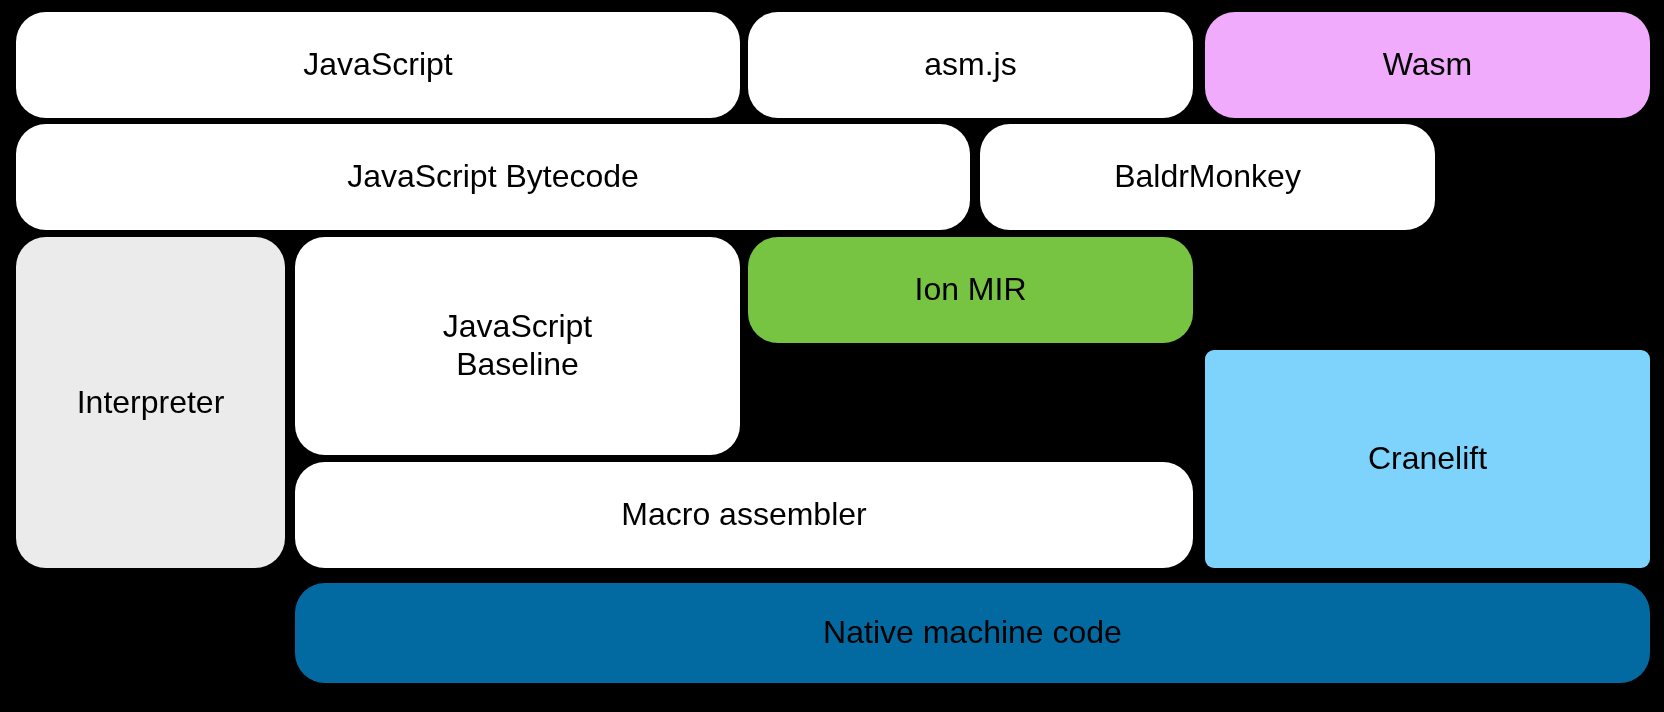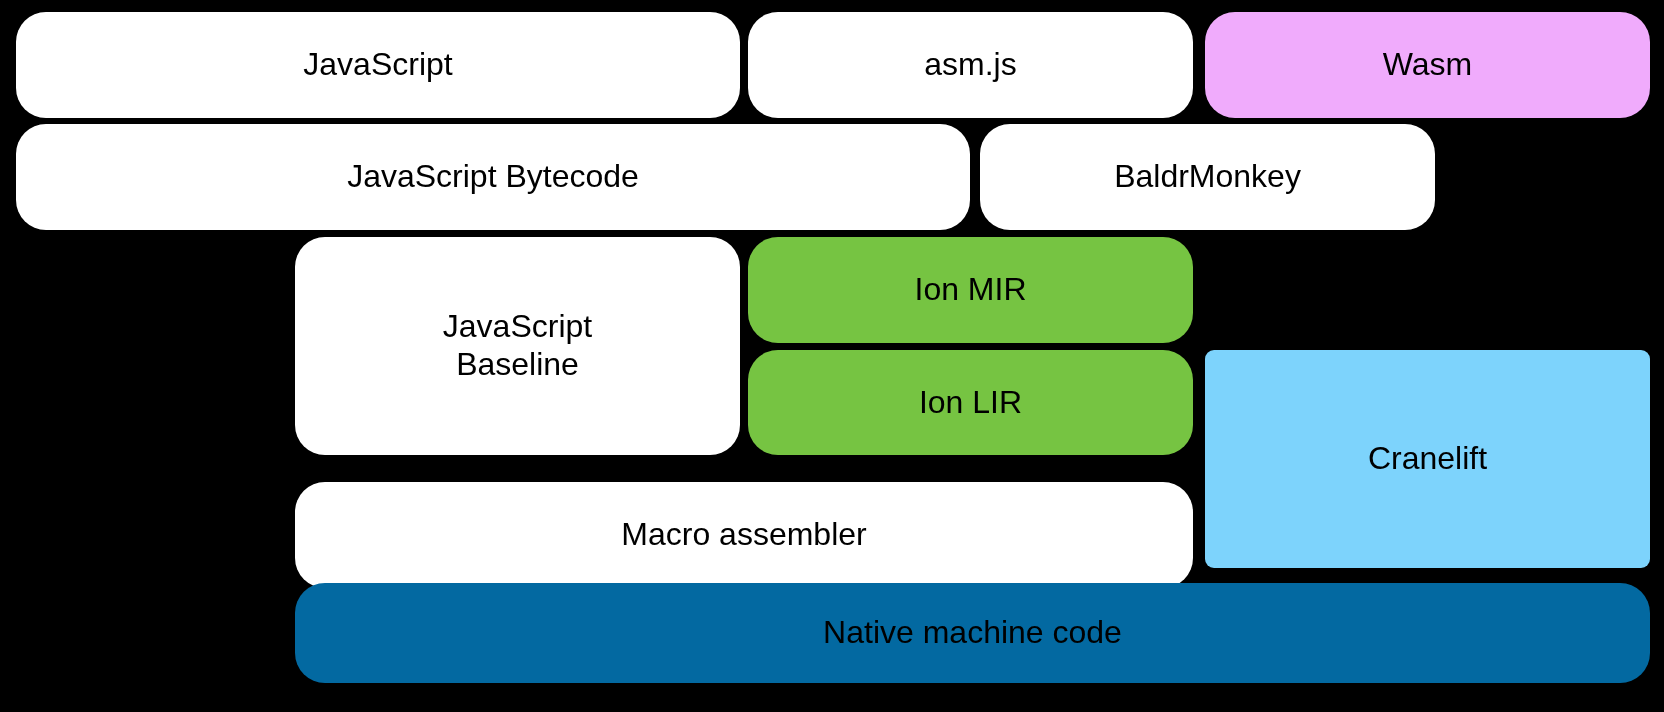--- a/index.html
+++ b/index.html
@@ -37,47 +37,47 @@
   
   #n-bytecode     { left: 16px;   top: 124px; width: 954px;  height: 106px; }
   #n-baldrmonkey  { left: 980px;  top: 124px; width: 455px;  height: 106px; }
   
   #n-interpreter  { left: 16px;   top: 237px; width: 269px;  height: 331px; }
   #n-baseline     { left: 295px;  top: 237px; width: 445px;  height: 218px; }
   #n-ion-mir      { left: 748px;  top: 237px; width: 445px;  height: 106px; }
   #n-ion-lir      { left: 748px;  top: 350px; width: 445px;  height: 105px; }
   #n-cranelift    { left: 1205px; top: 350px; width: 445px;  height: 218px; }
   
-  #n-macro        { left: 295px;  top: 482px; width: 898px;  height: 106px; }
+  #n-macro        { left: 295px;  top: 462px; width: 898px;  height: 106px; }
   #n-native       { left: 295px;  top: 575px; width: 1355px; height: 100px; }
 </style>
 </head>
 <body>
 
 <div class="canvas">
 
   <div class="node" id="n-javascript" style="background-color: rgb(255, 255, 255);">JavaScript</div>
 
   <div class="node" id="n-asmjs" style="background-color: rgb(255, 255, 255);">asm.js</div>
 
   <div class="node" id="n-wasm" style="background-color: #f0abfc;">Wasm</div>
 
   <div class="node" id="n-bytecode" style="background-color: rgb(255, 255, 255);">JavaScript Bytecode</div>
 
   <div class="node" id="n-baldrmonkey" style="background-color: rgb(255, 255, 255);">BaldrMonkey</div>
 
+  <div class="node" id="n-interpreter" style="background-color: rgb(235, 235, 235);">Interpreter</div>
 
   <div class="node" id="n-baseline" style="background-color: rgb(255, 255, 255);">
     <span>JavaScript</span>
     <span>Baseline</span>
   </div>
 
   <div class="node" id="n-ion-mir" style="background-color: rgb(118, 196, 66);">Ion MIR</div>
 
-  <div class="node" id="n-ion-lir" style="background-color: rgb(118, 196, 66);">Ion LIR</div>
 
   <div class="node" id="n-cranelift" style="background-color: #7dd3fc; border-radius: 9px;">Cranelift</div>
 
   <div class="node" id="n-macro" style="background-color: rgb(255, 255, 255);">Macro assembler</div>
 
   <div class="node" id="n-native" style="background-color: #0369a1; margin-top: 8px;">Native machine code</div>
 
 </div>
 
 </body></html>

